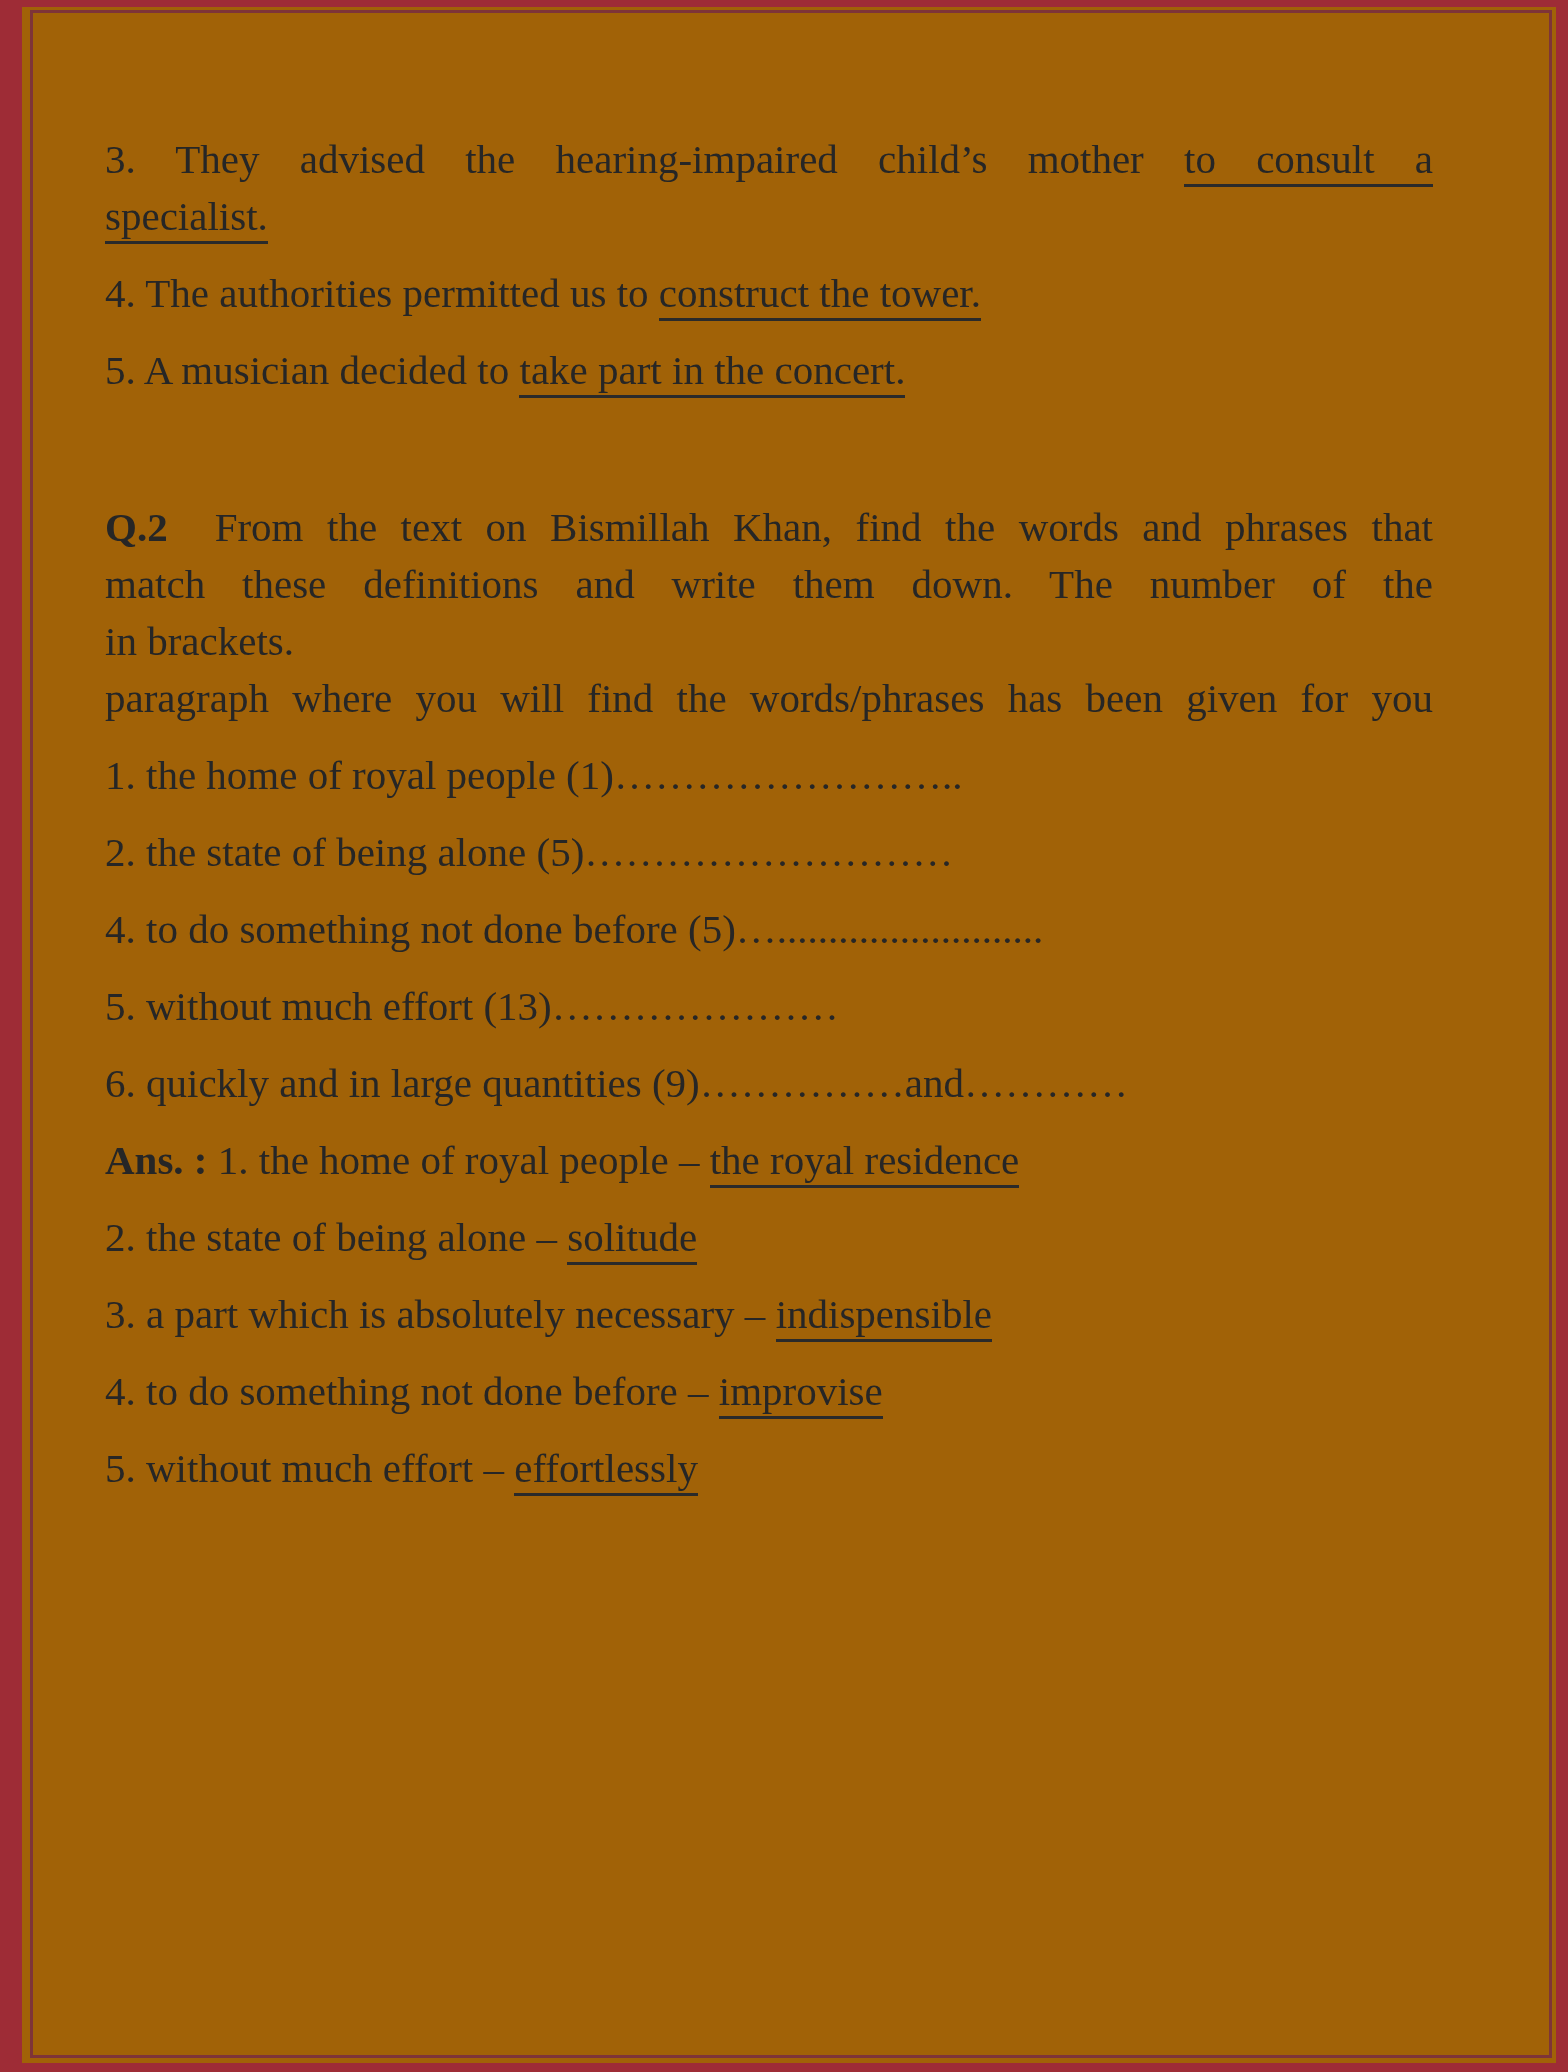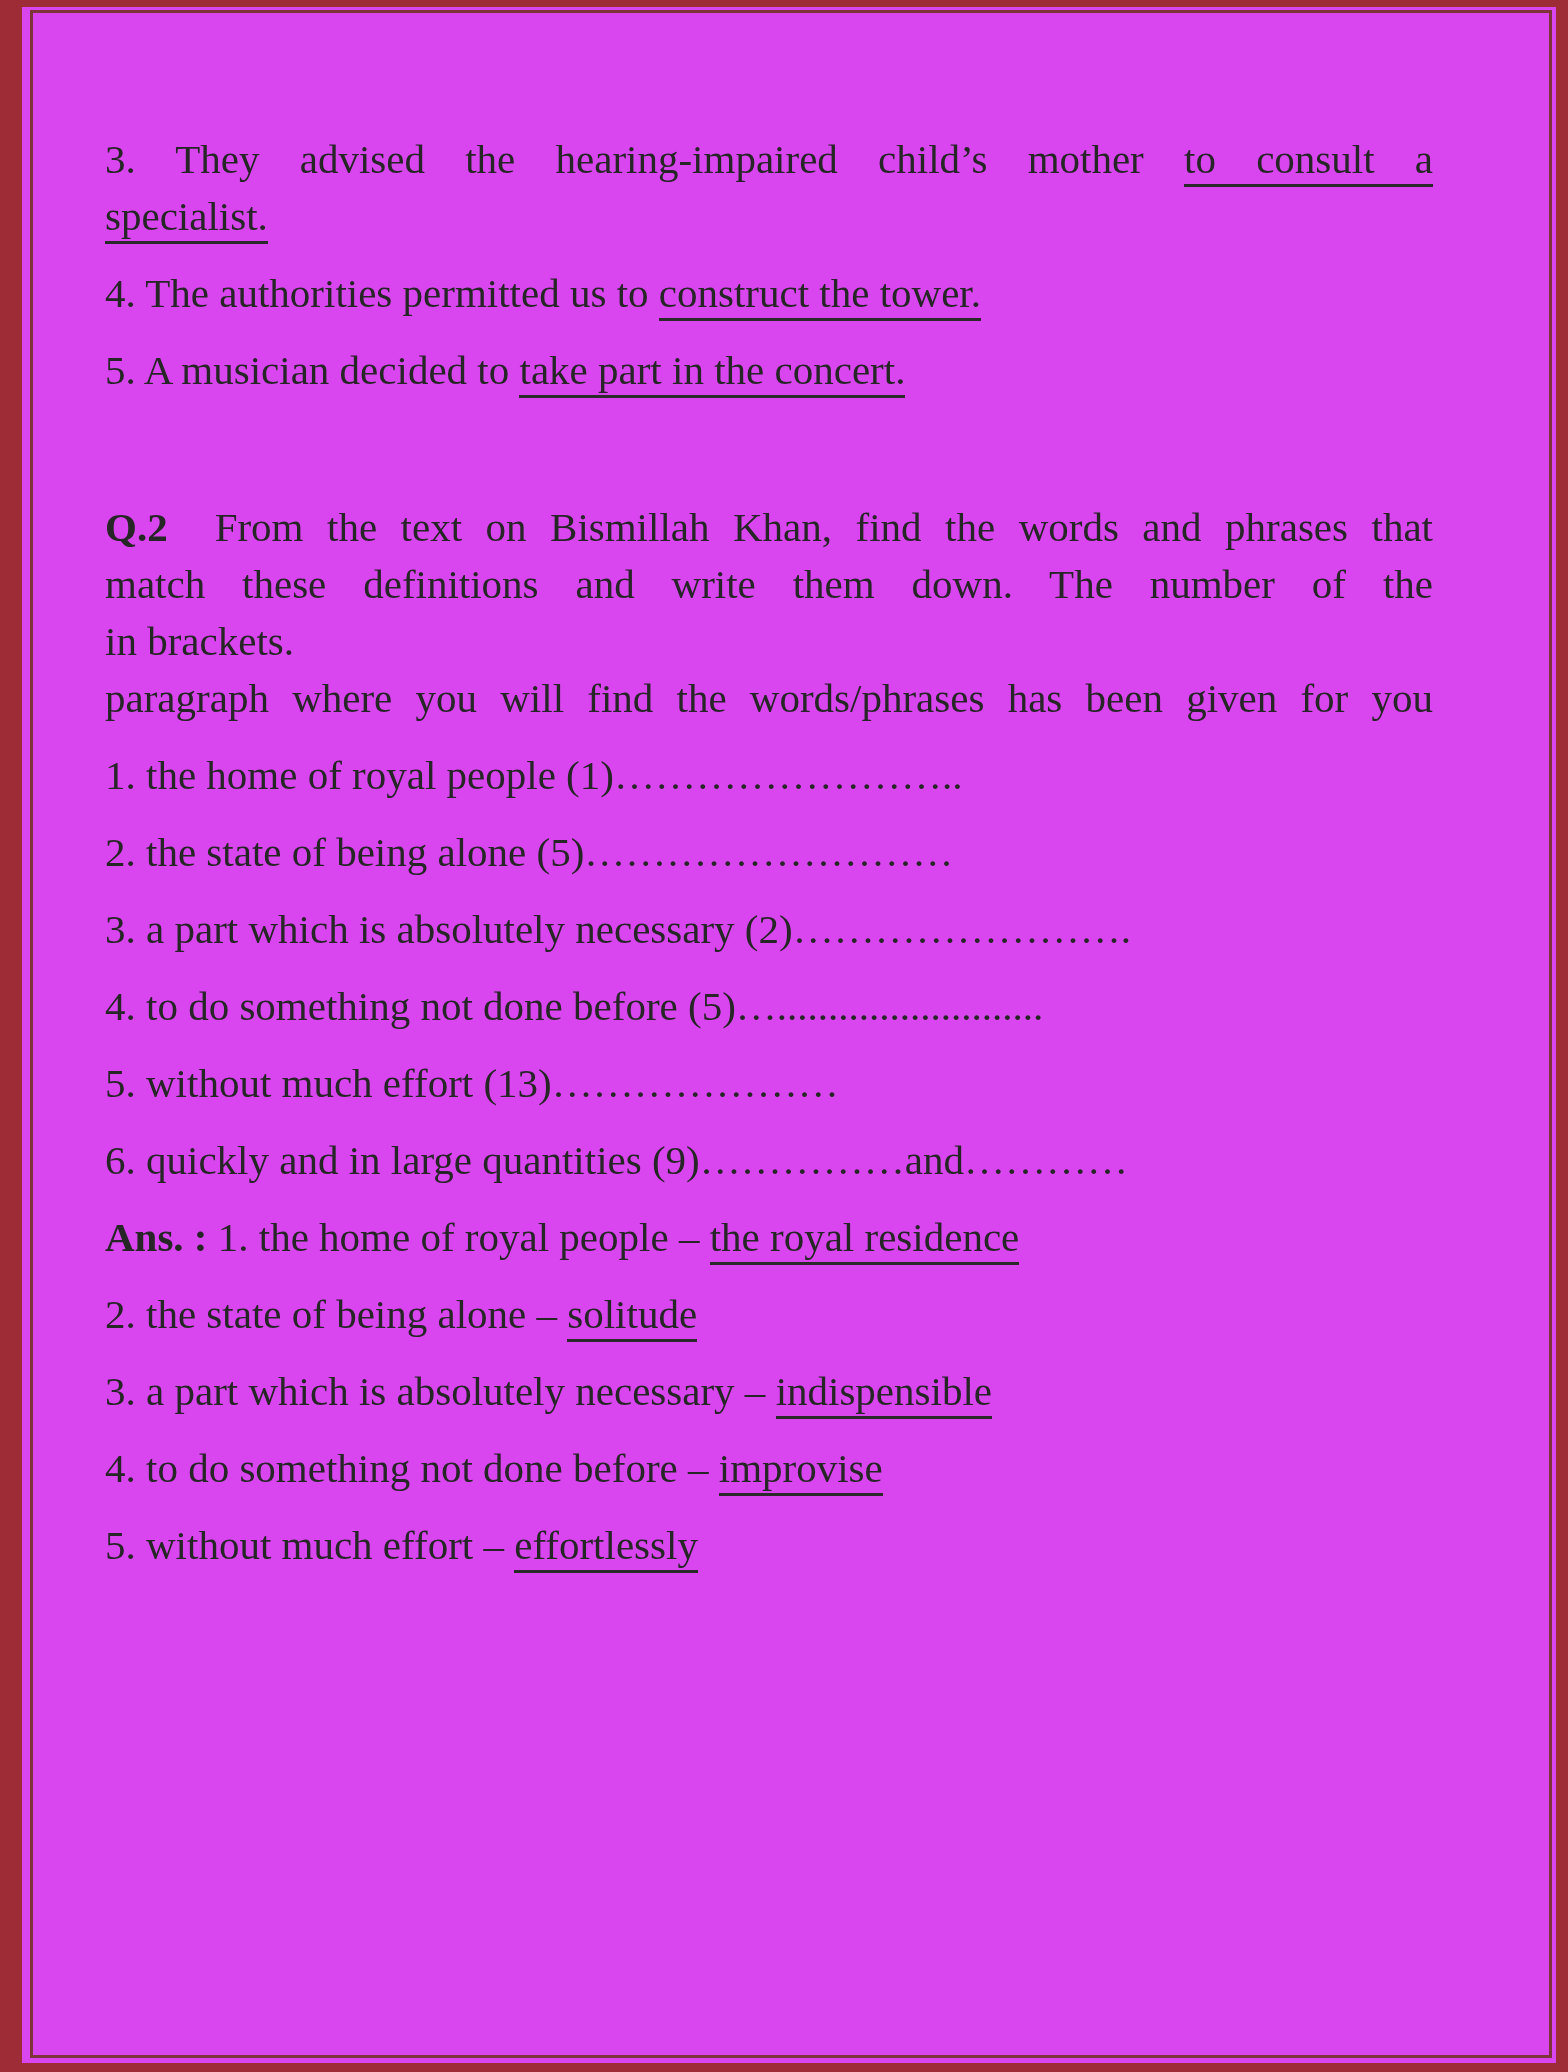--- a/index.html
+++ b/index.html
@@ -7,21 +7,21 @@
     width: 1568px;
     height: 2072px;
     position: relative;
     background: #9e2c36;
     font-family: "Liberation Serif", "DejaVu Serif", serif;
     overflow: hidden;
   }
   .page {
     position: absolute;
     left: 22px; top: 7px; right: 12px; bottom: 9px;
-    background: #d946ef;
+    background: #a16207;
   }
   .inner-line {
     position: absolute;
     left: 8px; top: 3px; right: 4px; bottom: 5px;
     border: 3px solid #7e3438;
   }
   .content {
     position: absolute;
     left: 0; top: 0; right: 0; bottom: 0;
     padding-top: 118px;
@@ -61,23 +61,20 @@
           <div class="line"><span>in brackets.</span></div>
           <div class="line jline"><span>paragraph where you will find the words/phrases has been given for you</span></div>
         </div>
         <div class="block">
           <div class="line"><span>1. the home of royal people (1)……………………..</span></div>
         </div>
         <div class="block">
           <div class="line"><span>2. the state of being alone (5)………………………</span></div>
         </div>
         <div class="block">
-          <div class="line"><span>3. a part which is absolutely necessary (2)…………………….</span></div>
-        </div>
-        <div class="block">
           <div class="line"><span>4. to do something not done before (5)…..........................</span></div>
         </div>
         <div class="block">
           <div class="line"><span>5. without much effort (13)…………………</span></div>
         </div>
         <div class="block">
           <div class="line"><span>6. quickly and in large quantities  (9)……………and…………</span></div>
         </div>
         <div class="block">
           <div class="line"><span class="bold">Ans. :</span><span> 1. the home of royal people – </span><span class="ul">the royal residence</span></div>

